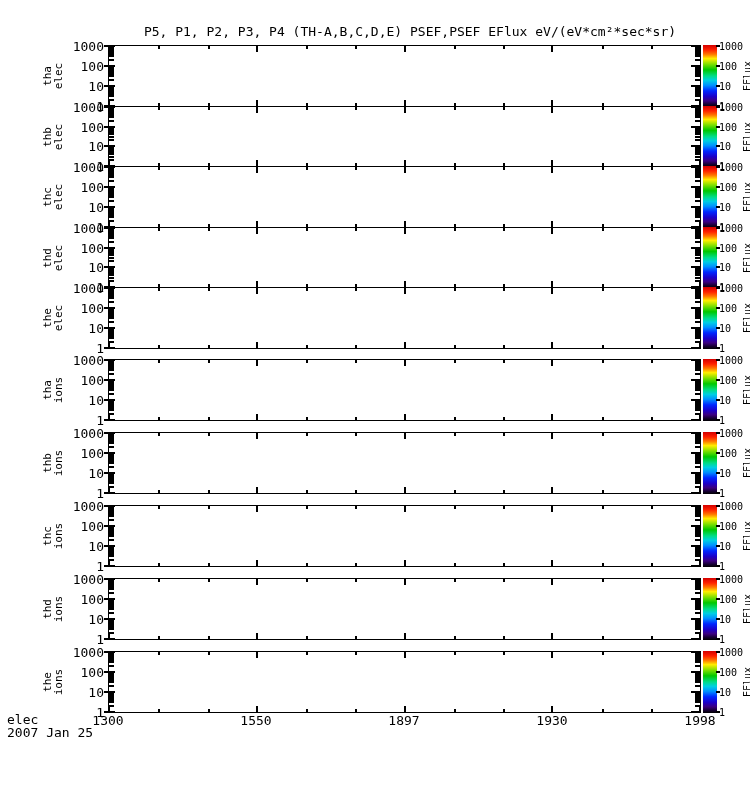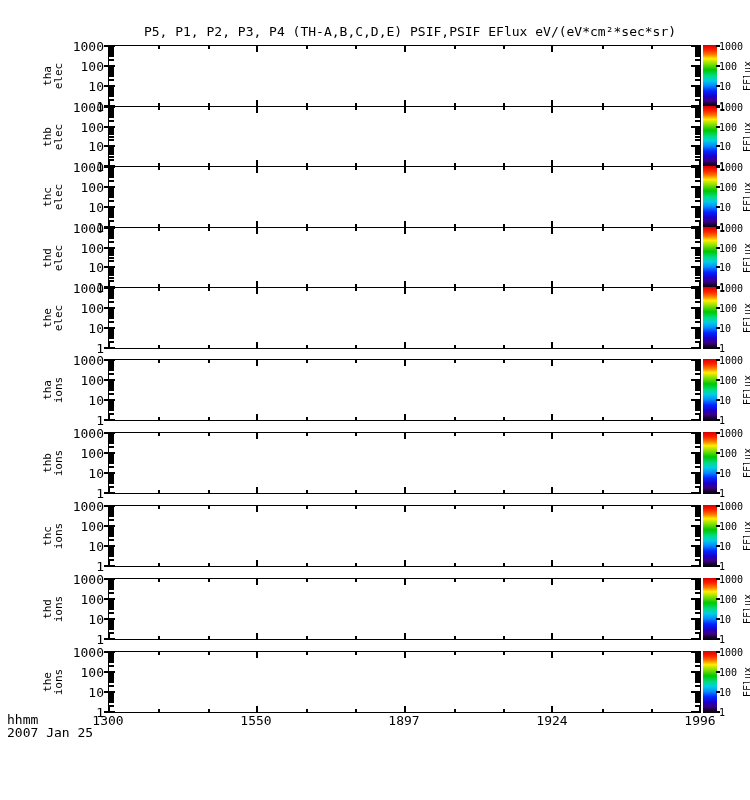--- a/index.html
+++ b/index.html
@@ -40,21 +40,21 @@
   .eflux{transform:rotate(-90deg);font-size:10px;line-height:10px;white-space:nowrap;}
   .xlab{
     position:absolute;top:714px;width:60px;text-align:center;
     font-size:13px;line-height:13px;
   }
   #footer{position:absolute;left:7px;top:713px;font-size:13px;line-height:13px;white-space:pre;}
 </style>
 </head>
 <body>
 
-<div id="title">P5, P1, P2, P3, P4 (TH-A,B,C,D,E) PSIF,PSIF EFlux eV/(eV*cm²*sec*sr)</div>
+<div id="title">P5, P1, P2, P3, P4 (TH-A,B,C,D,E) PSEF,PSEF EFlux eV/(eV*cm²*sec*sr)</div>
 
 <div id="plot-area">
     <div class="panel" style="left: 108px; top: 45px; width: 593px; height: 62px;">
       <div class="ytick" style="left: -5px; top: -1px; width: 11px; height: 2px;"></div>
       <div class="ytick" style="right: 0px; top: -1px; width: 9px; height: 2px;"></div>
       <div class="ylab" style="left: -41px; top: -6px;">1000</div>
       <div class="ytick" style="left: -5px; top: 19px; width: 11px; height: 2px;"></div>
       <div class="ytick" style="right: 0px; top: 19px; width: 9px; height: 2px;"></div>
       <div class="ylab" style="left: -41px; top: 14px;">100</div>
       <div class="ytick" style="left: -5px; top: 39px; width: 11px; height: 2px;"></div>
@@ -1086,18 +1086,18 @@
     <div class="cbtick" style="left: 716px; top: 691px; width: 4px; height: 2px;"></div>
     <div class="cblab" style="top: 687px;">10</div>
     <div class="cbtick" style="left: 716px; top: 711px; width: 4px; height: 2px;"></div>
     <div class="cblab" style="top: 707px;">1</div>
     <div class="eflux-wrap" style="top: 651px; height: 62px;">
       <div class="eflux">EFlux</div>
     </div>
     <div class="xlab" style="left: 78px;">1300</div>
     <div class="xlab" style="left: 226px;">1550</div>
     <div class="xlab" style="left: 374px;">1897</div>
-    <div class="xlab" style="left: 522px;">1924</div>
-    <div class="xlab" style="left: 670px;">1996</div>
+    <div class="xlab" style="left: 522px;">1930</div>
+    <div class="xlab" style="left: 670px;">1998</div>
   </div>
 
-<div id="footer"><span>hhmm</span>
+<div id="footer"><span>elec</span>
 <span>2007 Jan 25</span></div>
 
 </body></html>

